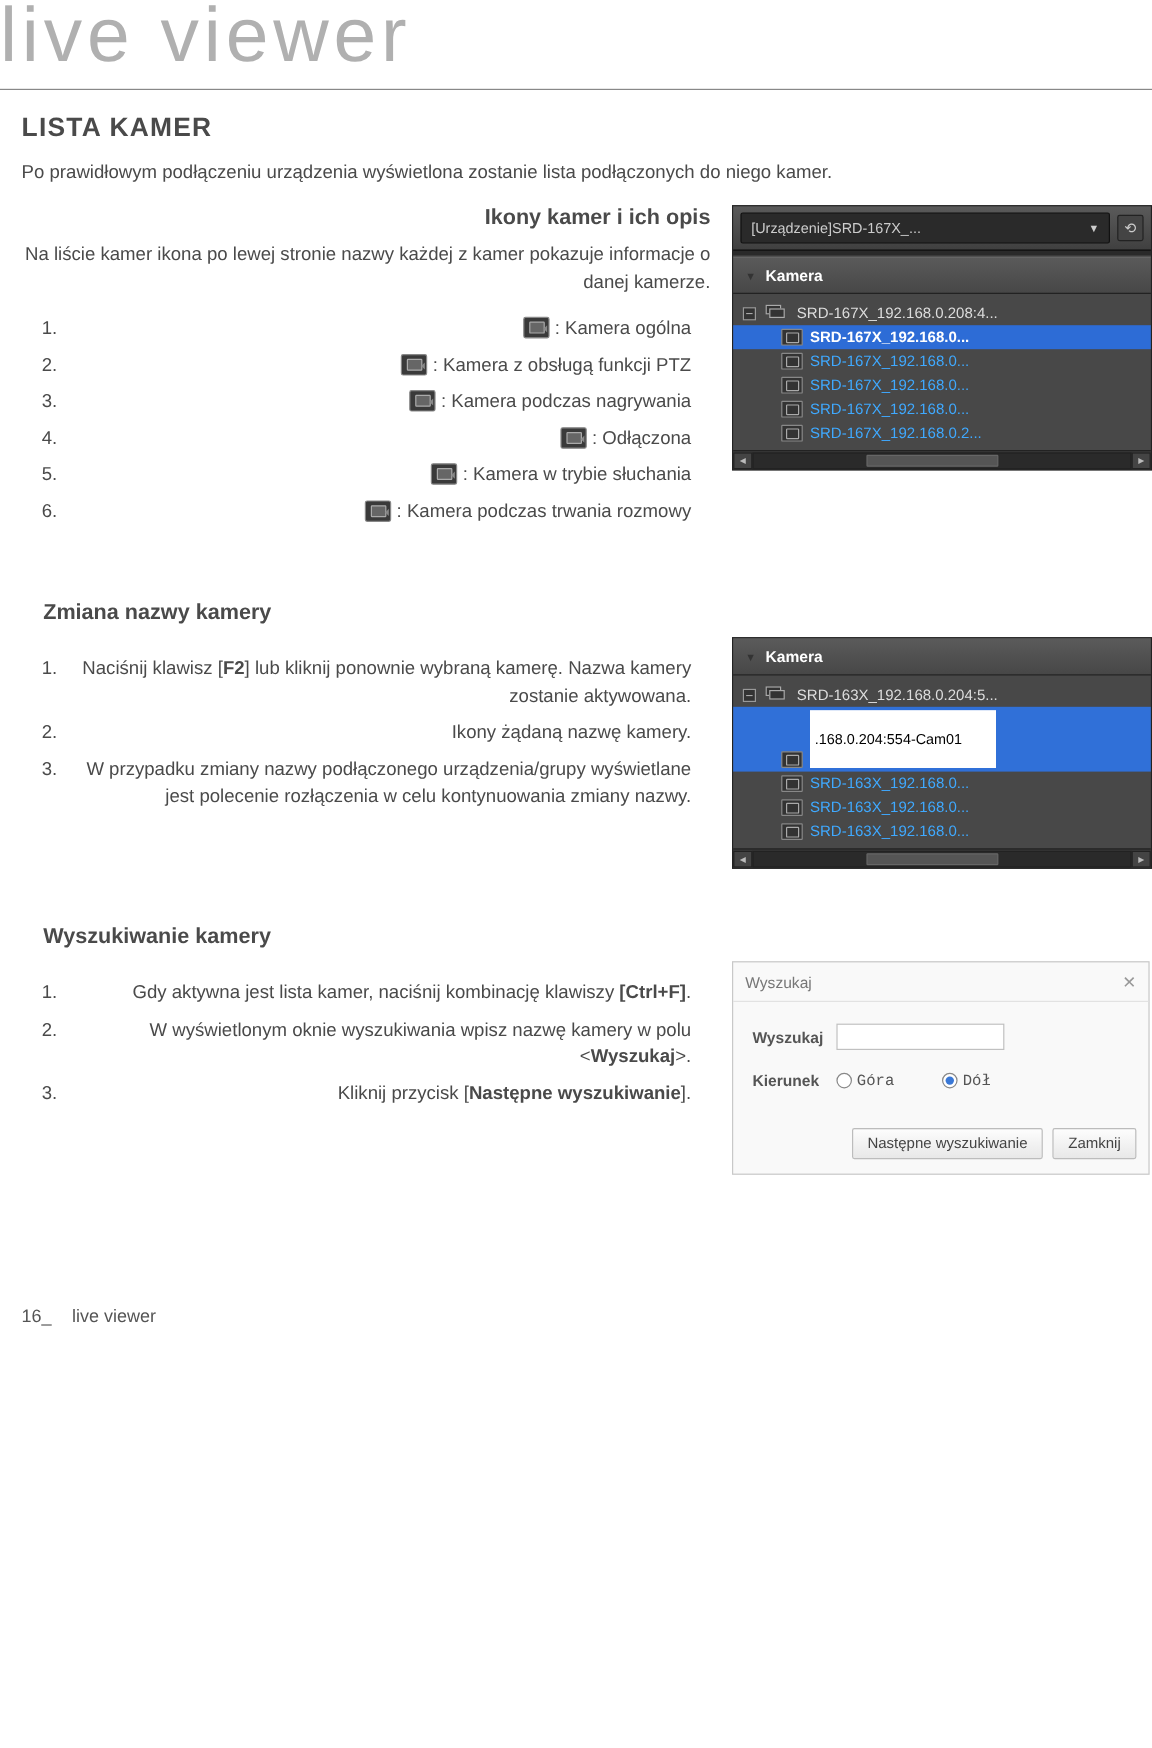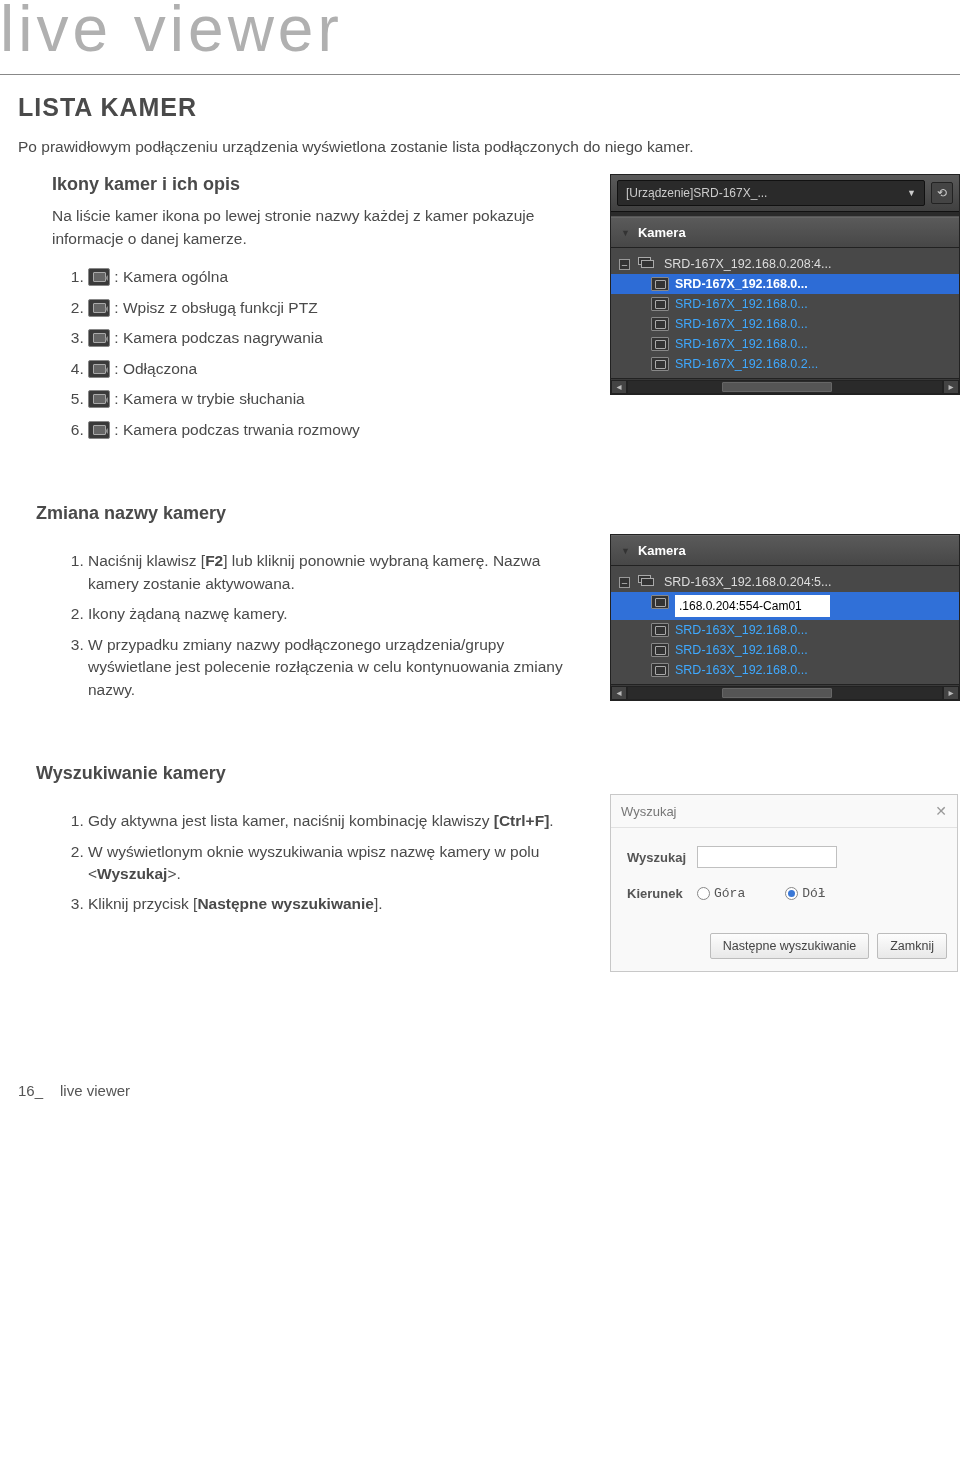--- a/index.html
+++ b/index.html
@@ -21,21 +21,21 @@
     padding: 0 20px 4px 0;
     margin: -8px 0 4px 0;
     font-family: Arial, Helvetica, sans-serif;
   }
   .hr-top {
     border: none;
     border-top: 1px solid #888;
     margin: 0 0 18px 0;
   }
   .section-heading {
-    font-size: 25px;
+    font-size: 22px;
     font-weight: 700;
     letter-spacing: 1px;
     color: #4a4a4a;
     margin: 0 0 14px 18px;
   }
   .body-text {
     font-size: 15.5px;
     line-height: 1.45;
     margin: 0 0 16px 18px;
   }
@@ -44,21 +44,22 @@
     font-weight: 600;
     margin: 0 0 10px 36px;
   }
   .cols {
     display: flex;
     gap: 18px;
     margin-bottom: 26px;
   }
   .col-left {
     flex: 1 1 0;
-    padding-left: 52px;
+    padding-left: 16px;
+    text-align: right;
   }
   .col-right {
     flex: 0 0 350px;
   }
   ol.num-list {
     list-style: decimal;
     padding-left: 20px;
     margin: 16px;
     font-size: 15.5px;
   }
@@ -183,39 +184,39 @@
   .tree-root {
     display: flex;
     align-items: center;
     gap: 4px;
     padding: 3px 8px;
     color: #ddd;
   }
   .tree-root .box { display:inline-block; width:11px; height:11px; border:1px solid #999; background:#333; text-align:center; line-height:10px; font-size:11px; color:#bbb; }
   .tree-item {
     display: flex;
-    align-items: flex-start;
+    align-items: flex-end;
     padding: 3px 6px 3px 40px;
     gap: 6px;
     color: #3fa9ff;
   }
   .tree-item.selected {
     background: #2d6cd6;
     color: #fff;
     font-weight: 700;
   }
   .tree-item.editing {
     background: #3070d8;
   }
   .tree-item.editing input {
     border: 1px solid #fff;
     background: #fff;
     color: #000;
     font-size: 12px;
-    padding: 3px 3px;
+    padding: 16px 3px;
     width: 155px;
     font-family: inherit;
   }
   .tree-cam {
     display:inline-block;
     width:18px; height:14px;
     background:#333; border:1px solid #888; border-radius:1px;
     position:relative;
     flex-shrink:0;
   }
@@ -346,21 +347,21 @@
 
   <div class="section-heading">LISTA KAMER</div>
   <div class="body-text">Po prawidłowym podłączeniu urządzenia wyświetlona zostanie lista podłączonych do niego kamer.</div>
 
   <div class="cols">
     <div class="col-left">
       <div class="sub-heading" style="margin-left:0">Ikony kamer i ich opis</div>
       <div style="font-size:15.5px;line-height:1.45;margin-bottom:12px">Na liście kamer ikona po lewej stronie nazwy każdej z kamer pokazuje informacje o danej kamerze.</div>
       <ol class="num-list">
         <li><span class="cam-icon"></span> <span>: Kamera ogólna</span></li>
-        <li><span class="cam-icon"></span> <span>: Wpisz z obsługą funkcji PTZ</span></li>
+        <li><span class="cam-icon"></span> <span>: Kamera z obsługą funkcji PTZ</span></li>
         <li><span class="cam-icon"></span> <span>: Kamera podczas nagrywania</span></li>
         <li><span class="cam-icon"></span> <span>: Odłączona</span></li>
         <li><span class="cam-icon"></span> <span>: Kamera w trybie słuchania</span></li>
         <li><span class="cam-icon"></span> <span>: Kamera podczas trwania rozmowy</span></li>
       </ol>
     </div>
 
     <div class="col-right">
       <div class="panel">
         <div class="panel-head">

